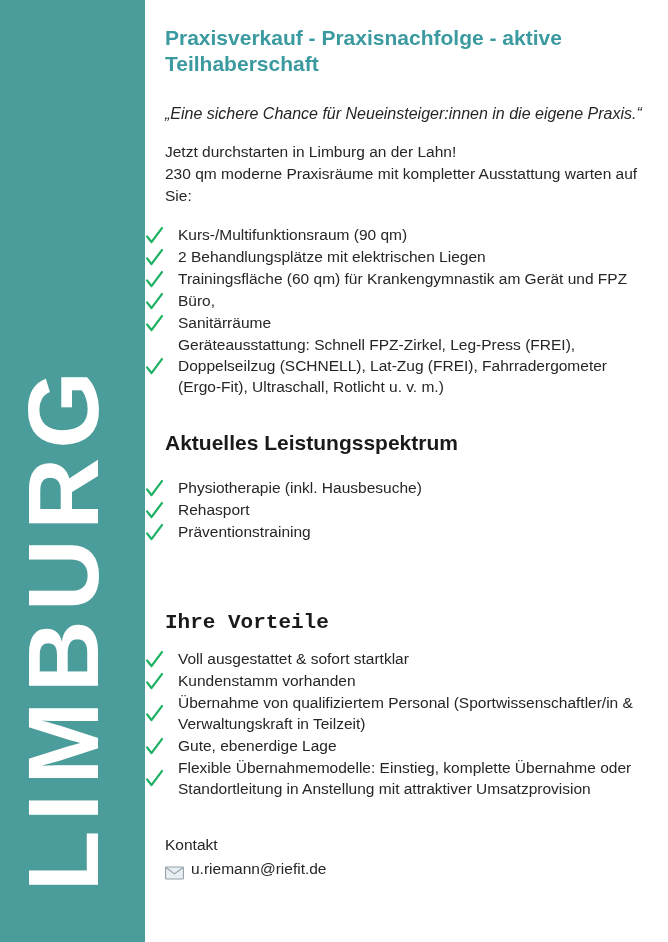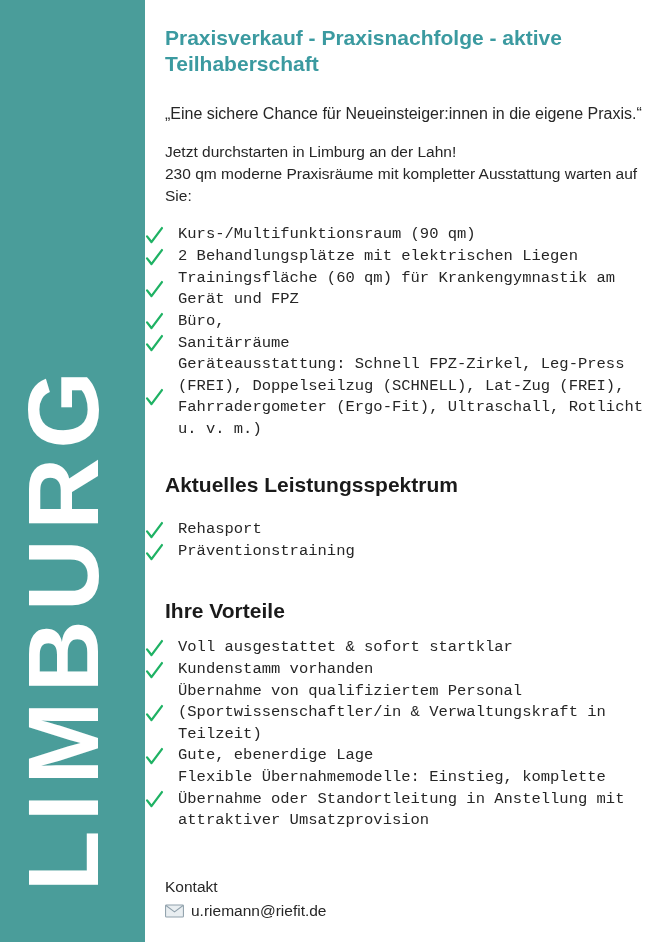--- a/index.html
+++ b/index.html
@@ -46,56 +46,56 @@
     margin: 25px 0 0 0;
     font-size: 21px;
     line-height: 1.25;
     font-weight: 600;
     color: #3B9AA0;
   }
   .quote {
     margin-top: 25px;
     font-size: 16px;
     line-height: 22px;
+    font-style: italic;
   }
   .intro {
     margin-top: 16px;
     font-size: 15.5px;
     line-height: 22px;
   }
   .list { margin-top: 17px; }
   .list-item {
     display: flex;
     align-items: center;
     font-size: 15.5px;
     line-height: 21.4px;
-    font-family: Liberation Mono, monospace;
   }
   .check {
     flex: 0 0 auto;
     width: 21px;
     height: 21px;
     margin-left: -21px;
     margin-right: 13px;
     margin-top: 1px;
   }
   .section-heading {
     margin-top: 33px;
     font-size: 21px;
     font-weight: 700;
     color: #1a1a1a;
   }
-  .section-heading.vorteile { margin-top: 36px; }
+  .section-heading.vorteile { margin-top: 68px; font-family: Liberation Mono, monospace; }
   .section-list { margin-top: 22px; }
   .section-list.vorteile { margin-top: 14px; }
 
-  .contact { margin-top: 45px; font-size: 15.5px; line-height: 22px; }
+  .contact { margin-top: 35px; font-size: 15.5px; line-height: 22px; }
   .contact-row {
     display: flex;
-    align-items: center;
+    align-items: flex-end;
     gap: 7px;
     margin-top: 2px;
   }
   .envelope { flex: 0 0 auto; width: 19px; height: 14px; }
   .email { font-size: 15.5px; color: #262626; text-decoration: none; }
 </style>
 </head>
 <body>
 
 <div class="page">
@@ -150,20 +150,26 @@
         <svg class="check" viewBox="0 0 24 24">
             <path d="M3.5 13 L8.5 19.5 L20.5 3.5" fill="none" stroke="#1FB264" stroke-width="2.6" stroke-linecap="round" stroke-linejoin="round"></path>
           </svg>
         <span>Geräteausstattung: Schnell FPZ-Zirkel, Leg-Press (FREI), Doppelseilzug (SCHNELL), Lat-Zug (FREI), Fahrradergometer (Ergo-Fit), Ultraschall, Rotlicht u. v. m.)</span>
       </div>
     </div>
 
     <div class="section-heading">Aktuelles Leistungsspektrum</div>
 
     <div class="list section-list">
+      <div class="list-item">
+        <svg class="check" viewBox="0 0 24 24">
+            <path d="M3.5 13 L8.5 19.5 L20.5 3.5" fill="none" stroke="#1FB264" stroke-width="2.6" stroke-linecap="round" stroke-linejoin="round"></path>
+          </svg>
+        <span>Physiotherapie (inkl. Hausbesuche)</span>
+      </div>
       <div class="list-item">
         <svg class="check" viewBox="0 0 24 24">
             <path d="M3.5 13 L8.5 19.5 L20.5 3.5" fill="none" stroke="#1FB264" stroke-width="2.6" stroke-linecap="round" stroke-linejoin="round"></path>
           </svg>
         <span>Rehasport</span>
       </div>
       <div class="list-item">
         <svg class="check" viewBox="0 0 24 24">
             <path d="M3.5 13 L8.5 19.5 L20.5 3.5" fill="none" stroke="#1FB264" stroke-width="2.6" stroke-linecap="round" stroke-linejoin="round"></path>
           </svg>

